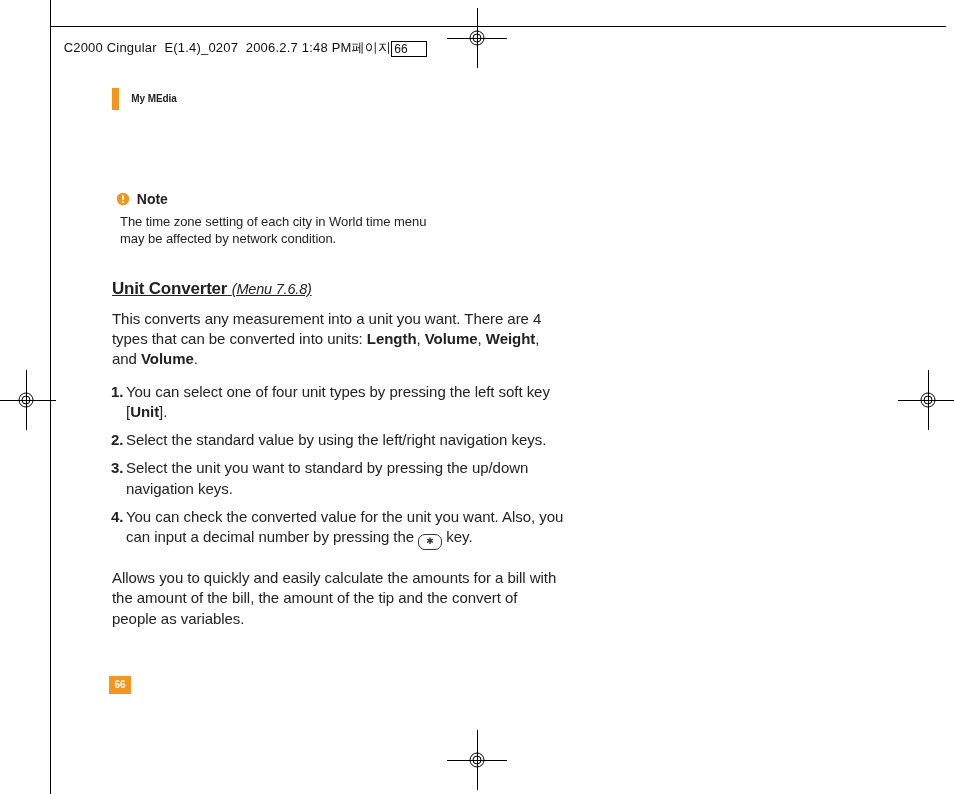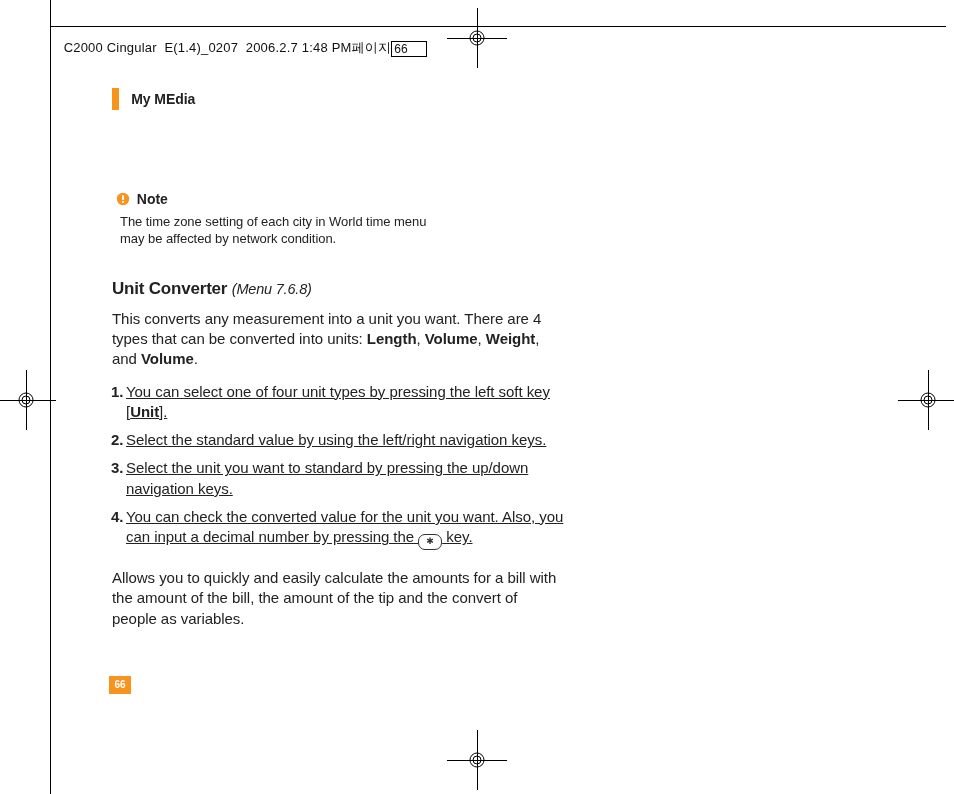--- a/index.html
+++ b/index.html
@@ -97,21 +97,21 @@
     display:inline-block;
     width: 7px;
     height: 22px;
     background: #f7941d;
     vertical-align: middle;
   }
   .runhead .rh-text {
     display:inline-block;
     padding-left: 8px;
     font-weight: 700;
-    font-size: 14px;
+    font-size: 10px;
     vertical-align: middle;
   }
 
   
   .note { margin-bottom: 30px; padding-left: 4px; margin-top: 24px; }
   .note-head {
     font-size: 14px;
     font-weight: 700;
     margin-bottom: 4px;
     white-space: nowrap;
@@ -130,20 +130,21 @@
     max-width: 326px;
   }
 
   
   .section-h {
     font-size: 17px;
     margin: 0 0 8px 0;
     font-family: "Helvetica Neue Condensed","Arial Narrow",Arial,sans-serif;
     font-stretch: condensed;
     letter-spacing: -0.2px;
+    text-decoration: underline;
   }
   .section-h .sh-title {
     font-weight: 700;
   }
   .section-h .sh-menu {
     font-style: italic;
     font-weight: 400;
     font-size: 14.5px;
   }
 
@@ -155,21 +156,20 @@
     margin: 0 0 18px 0;
     padding: 0;
     list-style: none;
     counter-reset: st;
   }
   ol.steps > li {
     counter-increment: st;
     position: relative;
     padding-left: 14px;
     margin-bottom: 8px;
-    text-decoration: underline;
   }
   ol.steps > li::before {
     content: counter(st) ".";
     position: absolute;
     left: -1px;
     top: 0;
     font-weight: 700;
   }
 
   .b { font-weight: 700; }

